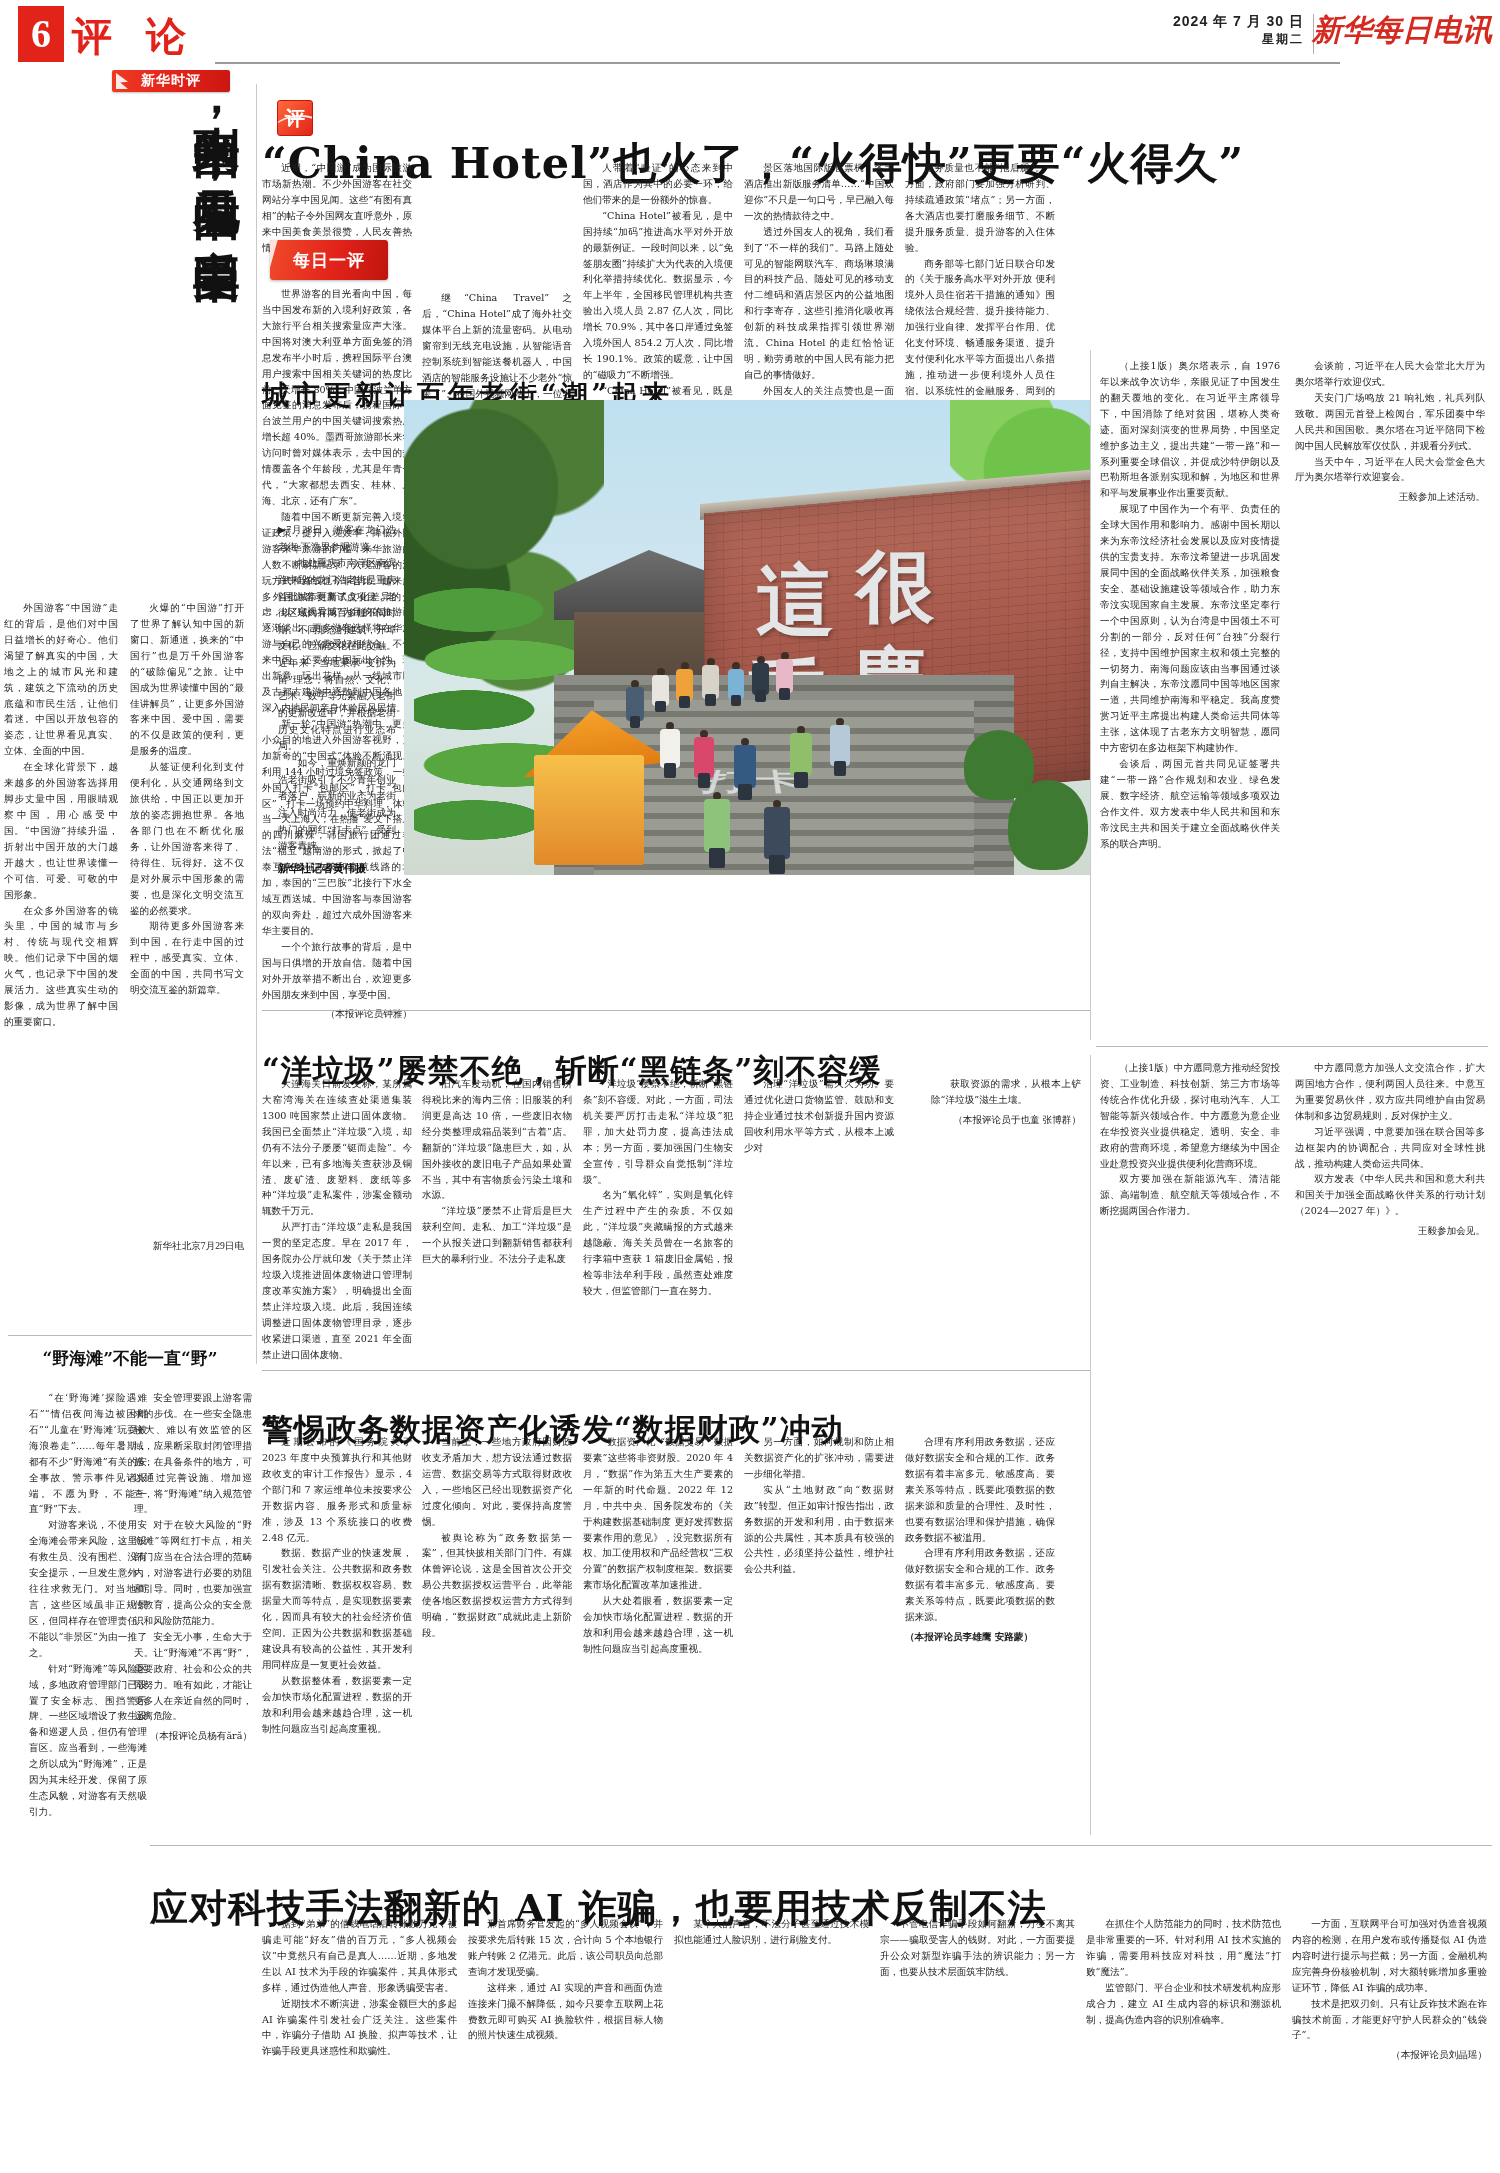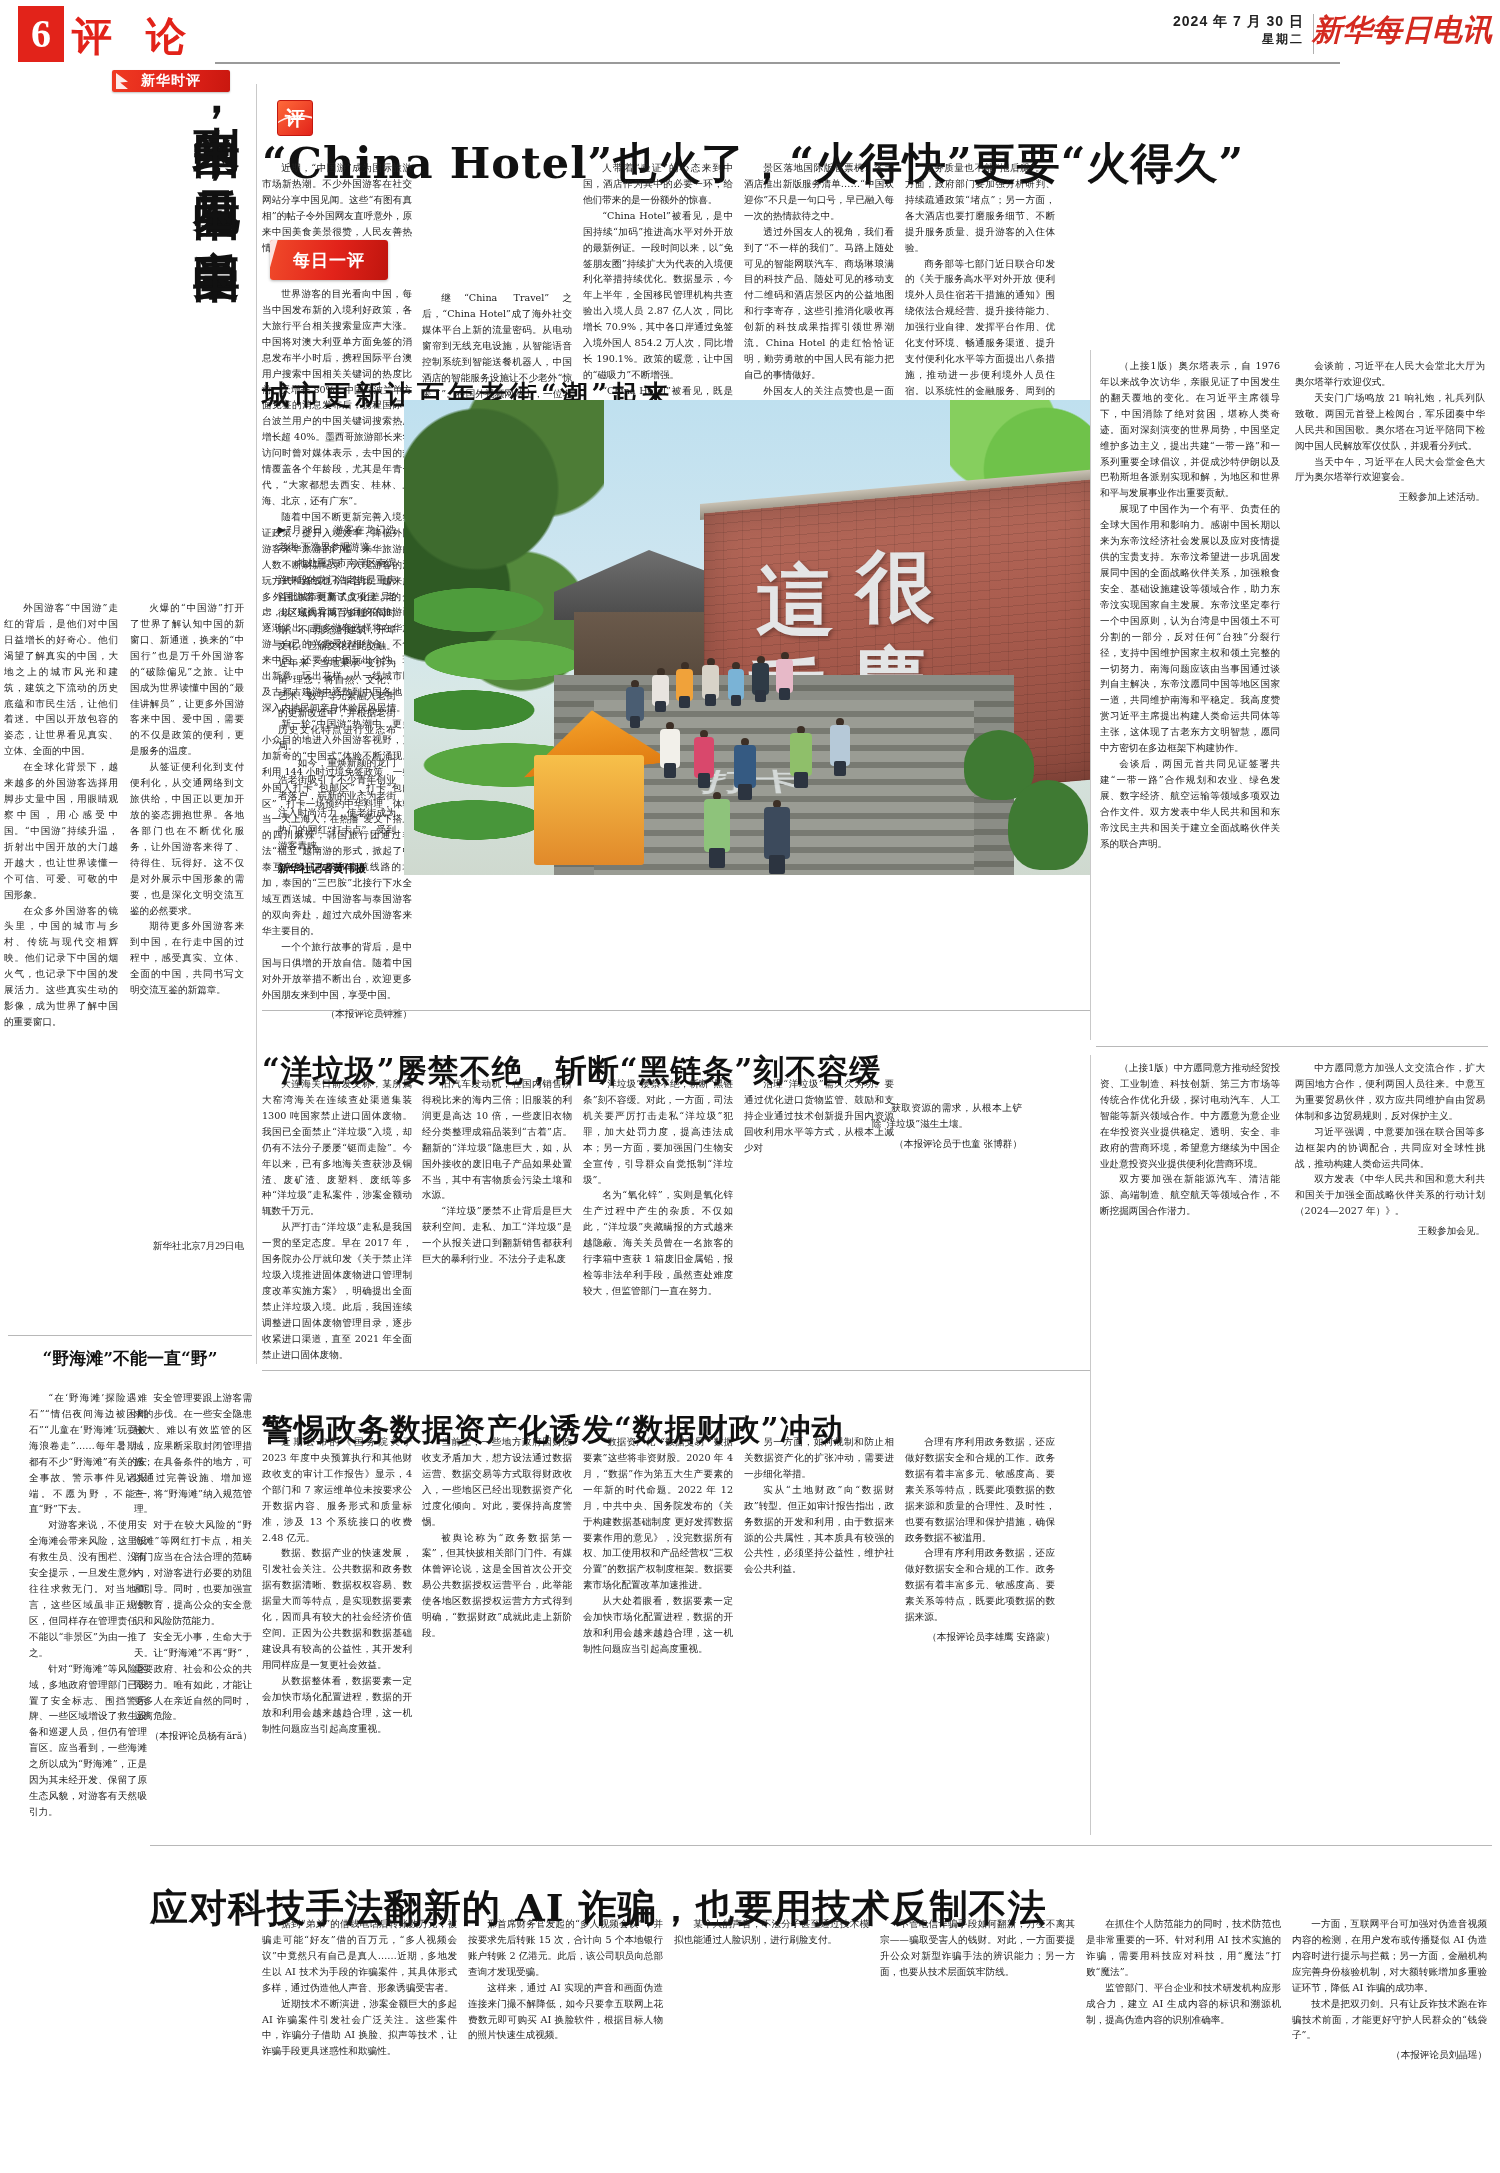--- a/index.html
+++ b/index.html
@@ -127,21 +127,21 @@
   .hl-4{left:150px;top:1862px;width:1342px;font-size:38px;line-height:1.1;letter-spacing:1px;}
 
   
   .ccol{
     position:absolute;
     font-size:9.6px;line-height:1.66;text-align:justify;color:#222;
     font-family:"DejaVu Serif",serif;
   }
   .ccol p{margin:0;text-indent:2em;}
   .ccol p.sign{text-indent:0;text-align:right;margin-top:4px;}
-  .ccol p.sign2{text-indent:0;text-align:right;margin-top:4px;}
+  .ccol p.sign2{text-indent:0;text-align:left;margin-top:4px;font-weight:bold;}
 
   
   .s1c1{left:262px;top:160px;width:150px;height:180px;}
   .s1c1b{left:262px;top:286px;width:150px;height:580px;}
   .s1c2{left:422px;top:160px;width:150px;height:700px;}
   .s1c3{left:583px;top:160px;width:150px;height:700px;}
   .s1c4{left:744px;top:160px;width:150px;height:700px;}
   .s1c5{left:905px;top:160px;width:150px;height:700px;}
 
   
@@ -242,21 +242,21 @@
   .ppl .h{position:absolute;left:50%;top:0;width:8px;height:8px;margin-left:-4px;border-radius:50%;background:#3c2f26;}
   .ppl .b{position:absolute;left:0;top:7px;width:100%;height:70%;border-radius:4px;}
   .ppl .l{position:absolute;left:20%;bottom:0;width:60%;height:26%;background:#2c3440;border-radius:2px;}
   .shrub{position:absolute;border-radius:50% 50% 40% 40%;background:#3f7a33;}
 
   
   .s2c1{left:262px;top:1076px;width:150px;height:280px;}
   .s2c2{left:422px;top:1076px;width:150px;height:280px;}
   .s2c3{left:583px;top:1076px;width:150px;height:280px;}
   .s2c4{left:744px;top:1076px;width:150px;height:280px;}
-  .s2c5{left:872px;top:1076px;width:150px;height:280px;margin-top:24px;}
+  .s2c5{left:931px;top:1076px;width:150px;height:280px;}
 
   
   .s3c1{left:262px;top:1434px;width:150px;height:400px;}
   .s3c2{left:422px;top:1434px;width:150px;height:400px;}
   .s3c3{left:583px;top:1434px;width:150px;height:400px;}
   .s3c4{left:744px;top:1434px;width:150px;height:400px;}
   .s3c5{left:905px;top:1434px;width:150px;height:400px;}
 
   
   .fr1{left:1100px;top:358px;width:180px;height:690px;}

